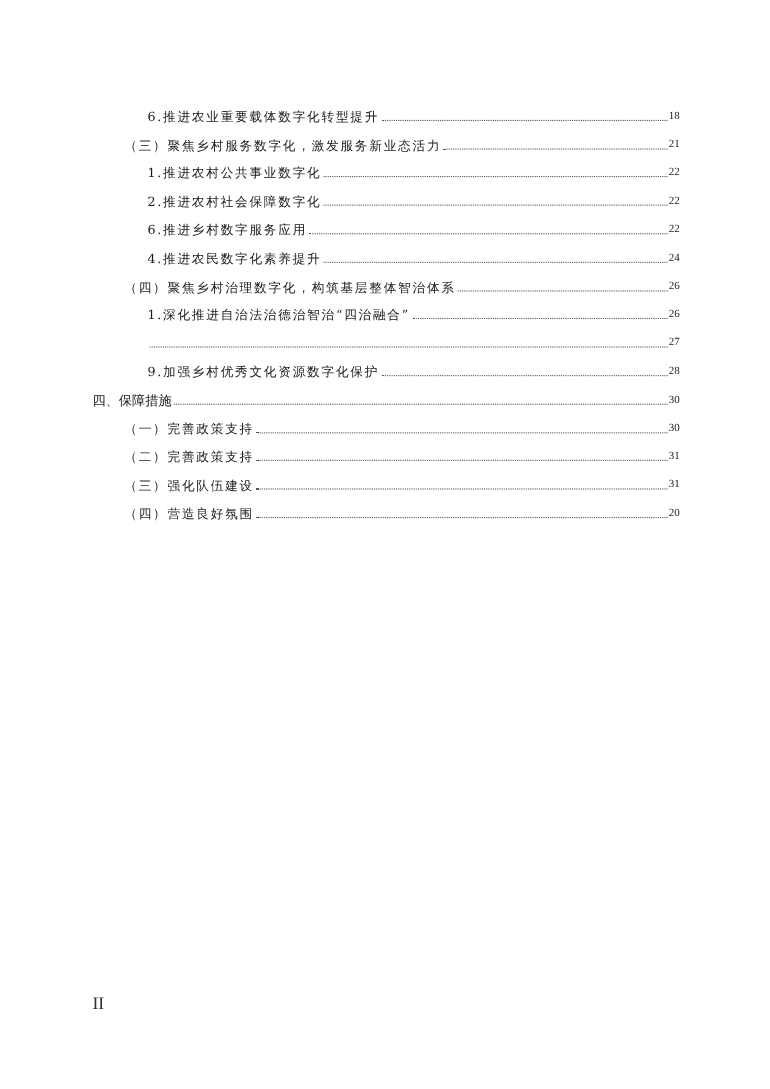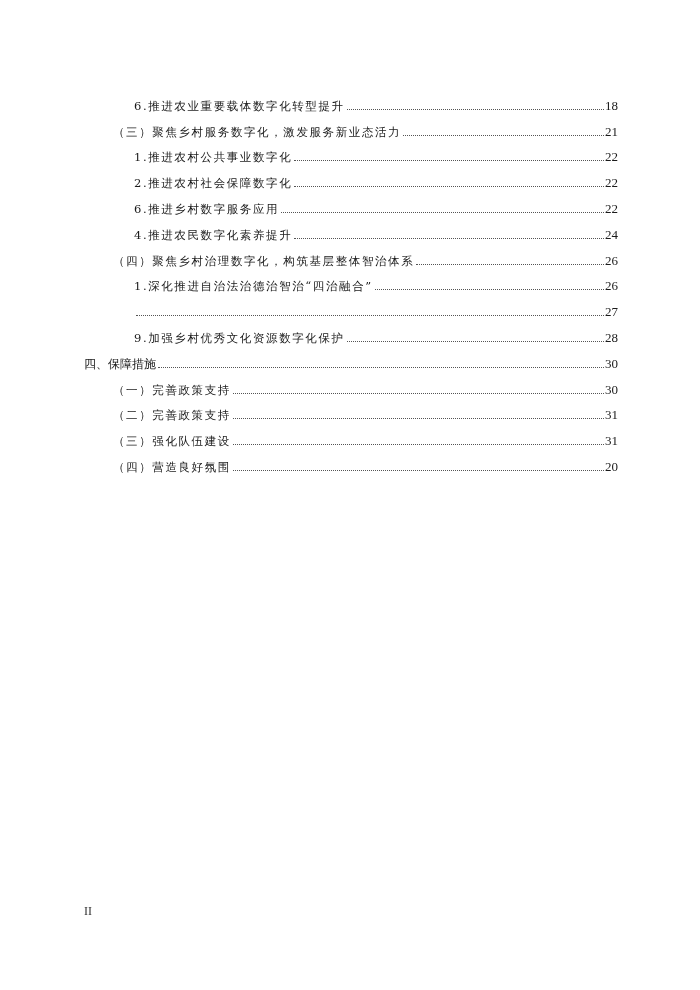--- a/index.html
+++ b/index.html
@@ -17,26 +17,26 @@
   }
   .toc-row.lvl0 { padding-left: 0; font-family: "DejaVu Sans", "Liberation Sans", sans-serif; font-size: 12px; justify-content: center; }
   .toc-row.lvl1 { padding-left: 29px; letter-spacing: 1.6px; }
   .toc-row.lvl2 { padding-left: 50px; letter-spacing: 1.6px; }
   .toc-title { flex: 0 0 auto; }
   .toc-dots {
     flex: 1 1 auto; margin: 0 1px 3px 2px; height: 1px;
     border-bottom: 1px dotted #555;
   }
   .toc-page {
-    flex: 0 0 auto; font-family: "Liberation Serif", serif; font-size: 13px;
+    flex: 0 0 auto; font-family: "Liberation Serif", serif; font-size: 10px;
     letter-spacing: 0; text-align: right;
   }
   .page-footer {
     position: absolute; left: 84px; top: 904px;
-    font-family: "Liberation Serif", serif; font-size: 12px; color: #333;
+    font-family: "Liberation Serif", serif; font-size: 16px; color: #333;
   }
 </style>
 </head>
 <body>
 
 <div class="toc">
   <div class="toc-row lvl2">
     <span class="toc-title">6.推进农业重要载体数字化转型提升</span>
     <span class="toc-dots"></span>
     <span class="toc-page">18</span>

